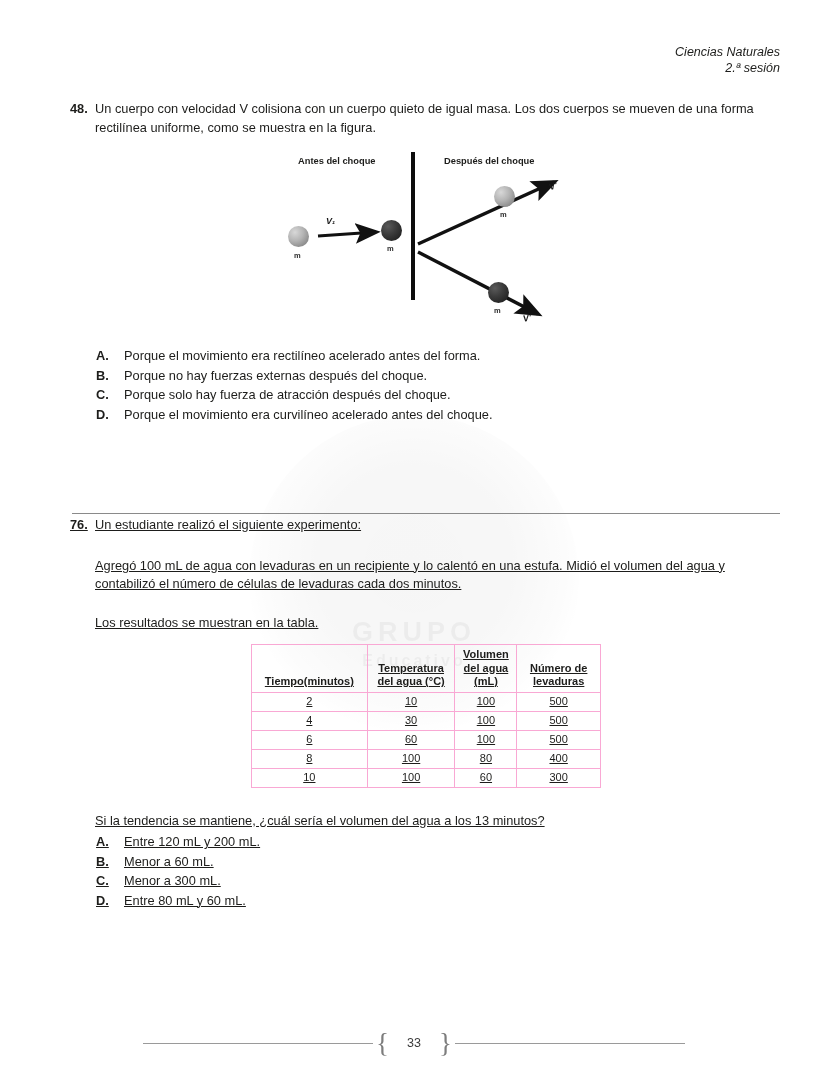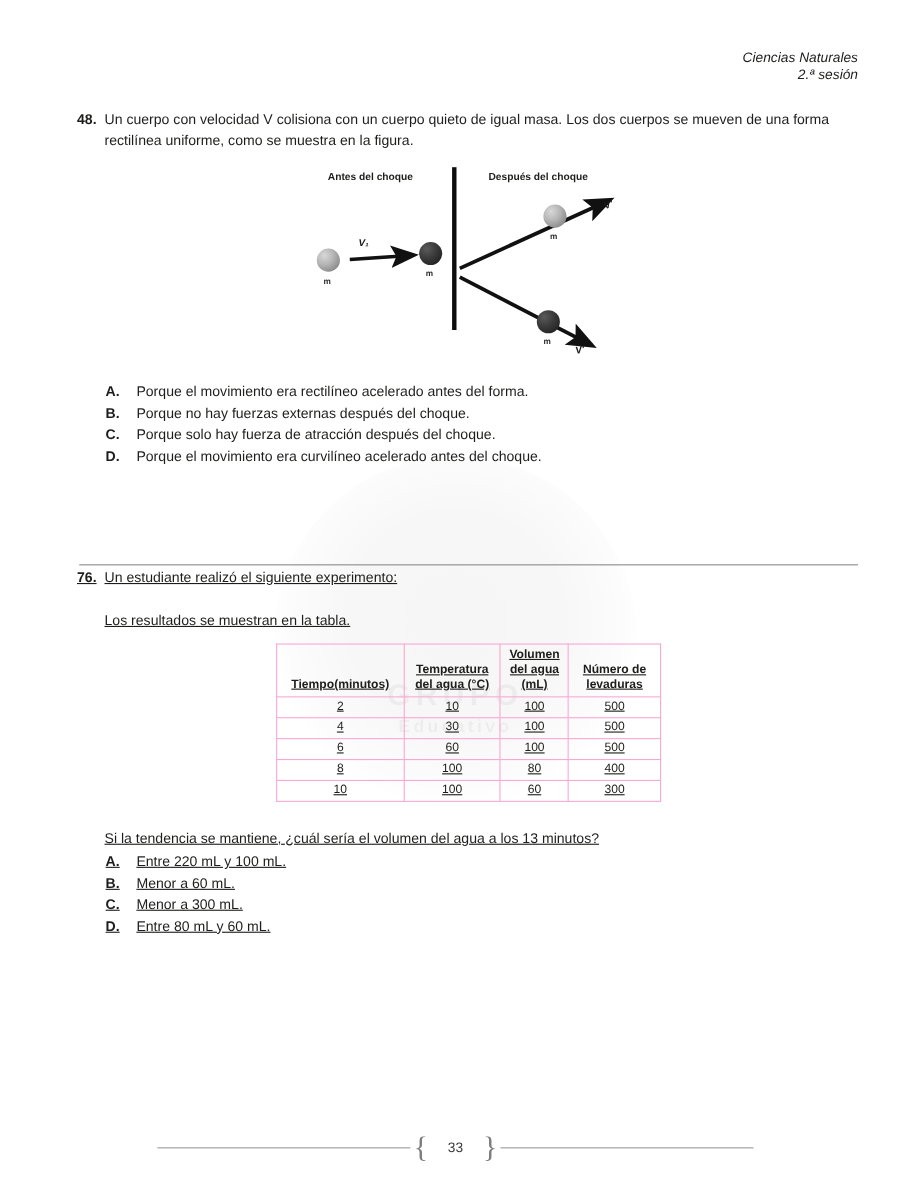--- a/index.html
+++ b/index.html
@@ -342,20 +342,21 @@
 
   <div class="separator"></div>
 
   <div class="question" id="q76">
 
     <div class="q-stem">
       <span class="q-num">76.</span>
       <span class="q-text">Un estudiante realizó el siguiente experimento:</span>
     </div>
 
+    <div class="indent-para" style="margin-top:22px;">Agregó 100 mL de agua con levaduras en un recipiente y lo calentó en una estufa. Midió el volumen del agua y contabilizó el número de células de levaduras cada dos minutos.</div>
     <div class="indent-para" style="margin-top:20px;">Los resultados se muestran en la tabla.</div>
 
     <div class="table-wrap">
       <table class="data-table">
         <thead>
           <tr>
             <th class="col-time">
               <span>Tiempo(minutos)</span>
             </th>
             <th class="col-temp">
@@ -406,21 +407,21 @@
           </tr>
         </tbody>
       </table>
     </div>
 
     <div class="indent-para" style="margin-top:24px;">Si la tendencia se mantiene, ¿cuál sería el volumen del agua a los 13 minutos?</div>
 
     <div class="options" style="margin-top:2px;">
       <div class="option">
         <span class="opt-letter">A.</span>
-        <span class="opt-text">Entre 220 mL y 100 mL.</span>
+        <span class="opt-text">Entre 120 mL y 200 mL.</span>
       </div>
       <div class="option">
         <span class="opt-letter">B.</span>
         <span class="opt-text">Menor a 60 mL.</span>
       </div>
       <div class="option">
         <span class="opt-letter">C.</span>
         <span class="opt-text">Menor a 300 mL.</span>
       </div>
       <div class="option">

